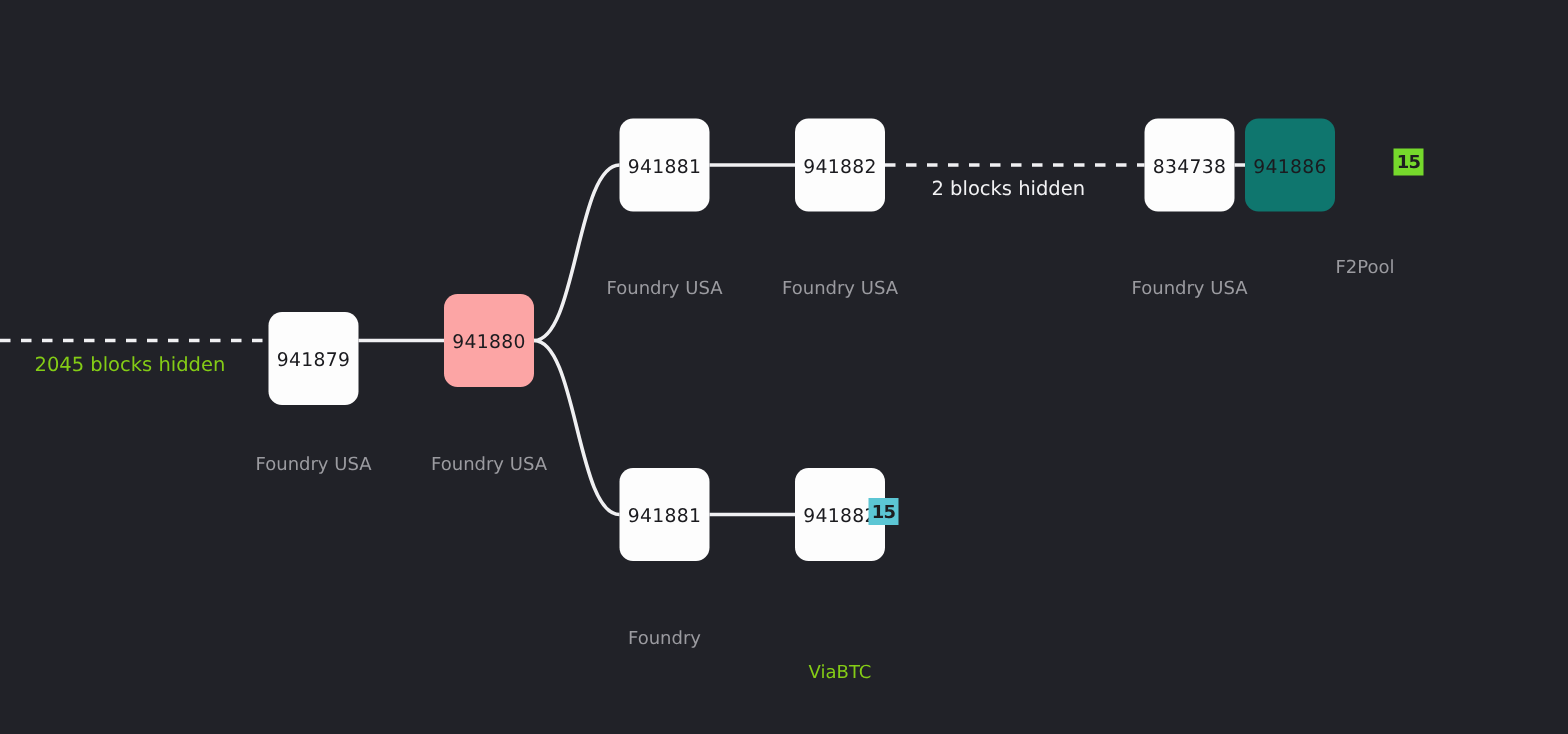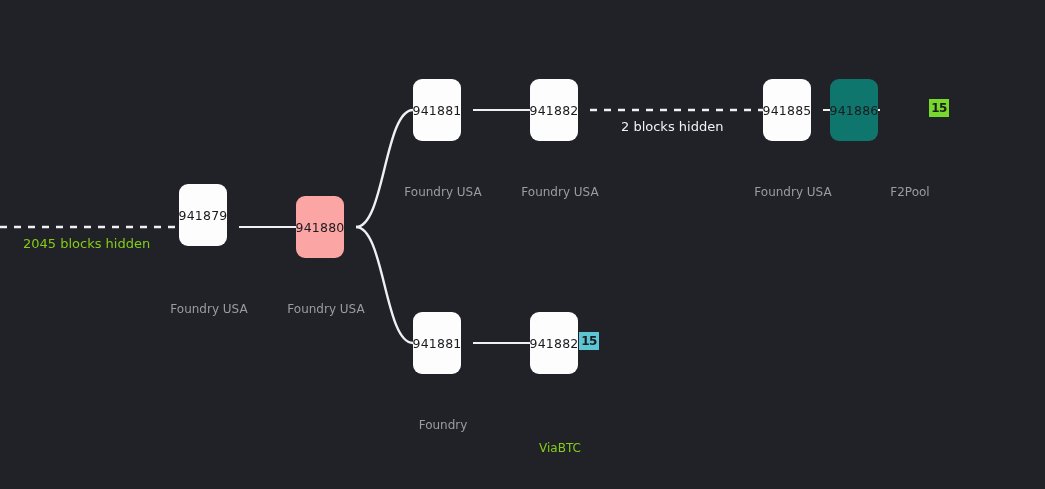--- a/index.html
+++ b/index.html
@@ -22,21 +22,21 @@
   svg.edge-layer {
     position: absolute;
     left: 0;
     top: 0;
     width: 1045px;
     height: 489px;
     pointer-events: none;
   }
   .block-node {
     position: absolute;
-    width: 48px;
+    width: 60px;
     height: 62px;
     background: #fdfdfd;
     border-radius: 9px;
     box-sizing: border-box;
     z-index: 3;
   }
   .block-height {
     position: absolute;
     left: 0;
     top: 0;
@@ -93,45 +93,45 @@
       <path d="M 356 227 C 384.5 227, 384.5 343, 413 343" stroke="#f0f0f2" stroke-width="2.4" fill="none"></path>
       <line x1="473" y1="110" x2="530" y2="110" stroke="#f0f0f2" stroke-width="2.2"></line>
       <line x1="823" y1="110" x2="880" y2="110" stroke="#f0f0f2" stroke-width="2.2"></line>
       <line x1="473" y1="343" x2="530" y2="343" stroke="#f0f0f2" stroke-width="2.2"></line>
       <line x1="0" y1="227" x2="179" y2="227" stroke="#f0f0f2" stroke-width="2.4" stroke-dasharray="7 7" stroke-linecap="butt"></line>
       <line x1="590" y1="110" x2="763" y2="110" stroke="#f0f0f2" stroke-width="2.4" stroke-dasharray="7 7" stroke-linecap="butt"></line>
     </svg>
   <div id="node-layer">
       <div class="hidden-label" style="left: 23px; top: 236px; color: #84cc16;">2045 blocks hidden</div>
       <div class="hidden-label" style="left: 621px; top: 119px; color: rgb(242, 242, 244);">2 blocks hidden</div>
-      <div class="block-node" style="left: 179px; top: 184px; background: rgb(253, 253, 253);">
+      <div class="block-node" style="left: 179px; top: 208px; background: rgb(253, 253, 253);">
         <div class="block-height">941879</div>
       </div>
       <div class="miner-label" style="left: 119px; top: 263px; color: rgb(155, 155, 160);">Foundry USA</div>
       <div class="block-node" style="left: 296px; top: 196px; background: #fca5a5; padding-left: 48px;">
         <div class="block-height">941880</div>
       </div>
       <div class="miner-label" style="left: 236px; top: 263px; color: rgb(155, 155, 160);">Foundry USA</div>
       <div class="block-node" style="left: 413px; top: 79px; background: rgb(253, 253, 253);">
         <div class="block-height">941881</div>
       </div>
       <div class="miner-label" style="left: 353px; top: 146px; color: rgb(155, 155, 160);">Foundry USA</div>
       <div class="block-node" style="left: 530px; top: 79px; background: rgb(253, 253, 253);">
         <div class="block-height">941882</div>
       </div>
       <div class="miner-label" style="left: 470px; top: 146px; color: rgb(155, 155, 160);">Foundry USA</div>
       <div class="block-node" style="left: 763px; top: 79px; background: rgb(253, 253, 253);">
-        <div class="block-height">941885</div>
+        <div class="block-height">834738</div>
       </div>
       <div class="miner-label" style="left: 703px; top: 146px; color: rgb(155, 155, 160);">Foundry USA</div>
       <div class="block-node" style="left: 830px; top: 79px; background: #0f766e;">
         <div class="block-height">941886</div>
       </div>
       <div class="count-badge" style="left: 929px; top: 72px; background: rgb(118, 217, 44);">15</div>
-      <div class="miner-label" style="left: 820px; top: 146px; color: rgb(155, 155, 160);">F2Pool</div>
+      <div class="miner-label" style="left: 820px; top: 132px; color: rgb(155, 155, 160);">F2Pool</div>
       <div class="block-node" style="left: 413px; top: 312px; background: rgb(253, 253, 253);">
         <div class="block-height">941881</div>
       </div>
       <div class="miner-label" style="left: 353px; top: 379px; color: rgb(155, 155, 160);">Foundry</div>
       <div class="block-node" style="left: 530px; top: 312px; background: rgb(253, 253, 253);">
         <div class="block-height">941882</div>
       </div>
       <div class="count-badge" style="left: 579px; top: 305px; background: rgb(92, 198, 212);">15</div>
       <div class="miner-label" style="left: 470px; top: 402px; color: #84cc16;">ViaBTC</div>
     </div>

